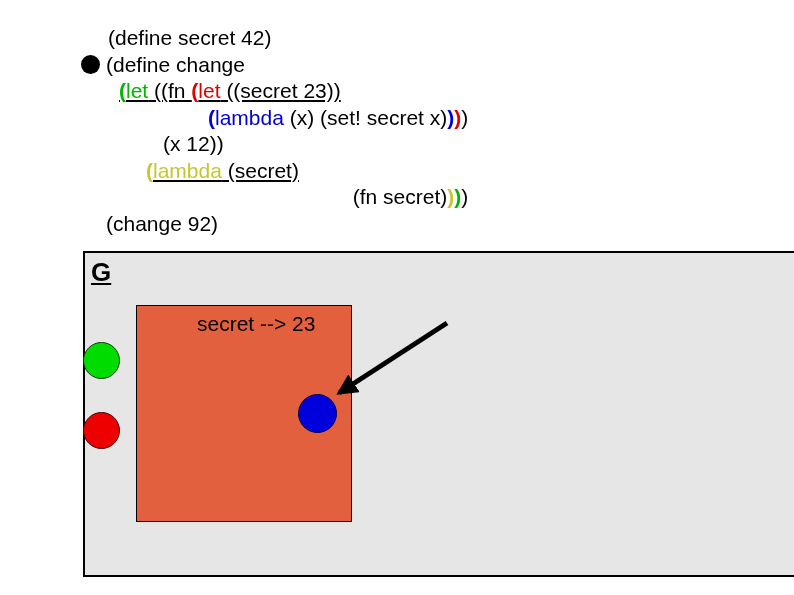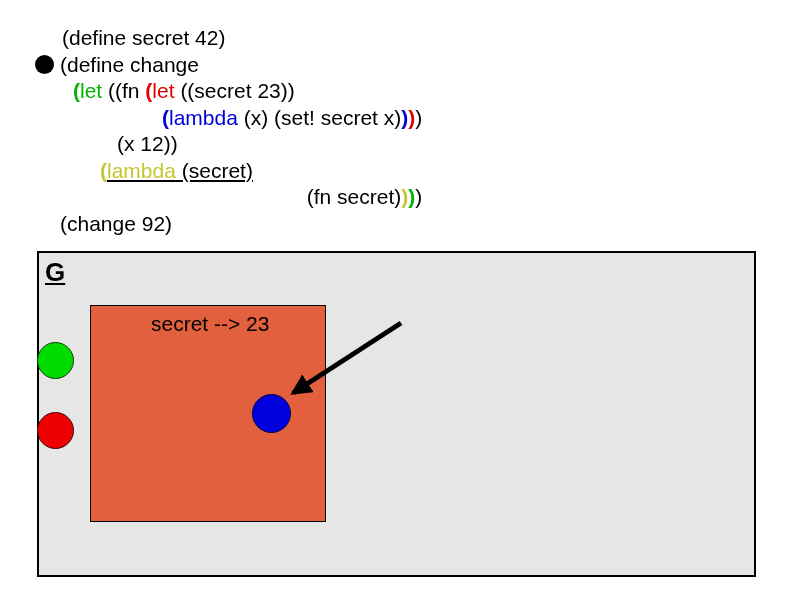--- a/index.html
+++ b/index.html
@@ -2,32 +2,32 @@
 <html style="--env-bg: #E6E6E6; --frame-orange: #E2603E; --frame-green: #93BC5B; --dot-green: #00DC00; --dot-red: #EE0000; --dot-blue: #0000DC; --code-green: #00B400; --code-red: #E00000; --code-blue: #0000D8; --code-yellow: #C6C632; --arrow: #000000;"><head>
 <meta charset="utf-8">
 <style>
   html, body {
     margin: 0; padding: 0;
     width: 794px; height: 595px;
     background: #ffffff;
     font-family: "Liberation Sans", sans-serif;
     overflow: hidden;
   }
-  .slide { position: relative; width: 634px; height: 595px; background: #fff; }
+  .slide { position: relative; width: 634px; height: 595px; background: #fff; margin-left: 46px; }
 
   
   .code {
     position: absolute; left: 14px; top: 25px;
     font-size: 21px; line-height: 26.5px;
     color: #000; white-space: pre;
   }
   .code-line { white-space: pre; }
   .li-0 { padding-left: 48px; }
   .li-1 { padding-left: 21px; }
-  .li-2 { padding-left: 59px; }
+  .li-2 { padding-left: 59px; text-decoration: underline; }
   .li-3 { padding-left: 148px; }
   .li-4 { padding-left: 103px; }
   .li-5 { padding-left: 86px; text-decoration: underline; }
   .li-6 { padding-left: 116px; text-align: right; }
   .li-7 { padding-left: 46px; }
   .tok-k      { color: #000000; }
   .tok-green  { color: var(--code-green); }
   .tok-red    { color: var(--code-red); }
   .tok-blue   { color: var(--code-blue); }
   .tok-yellow { color: var(--code-yellow); }
@@ -47,21 +47,21 @@
   }
   .g-label {
     position: absolute; left: 6px; top: 4px;
     font-size: 26px; font-weight: bold; text-decoration: underline;
     color: #000;
   }
   .binding { position: absolute; font-size: 21px; color: #000; white-space: pre; }
   .b-secret42 { left: 129px; top: 8px; }
   .b-change   { left: 339px; top: 8px; }
 
-  .frame { position: absolute; border: 1px solid #000; padding-left: 20px; }
+  .frame { position: absolute; border: 1px solid #000; }
   .frame-orange {
     left: 51px; top: 52px; width: 214px; height: 215px;
     background: var(--frame-orange);
   }
   .frame-green {
     left: 322px; top: 51px; width: 339px; height: 214px;
     background: var(--frame-green);
   }
   .b-secret23 { left: 60px; top: 6px; }
   .b-fn       { left: 41px; top: 9px; }

